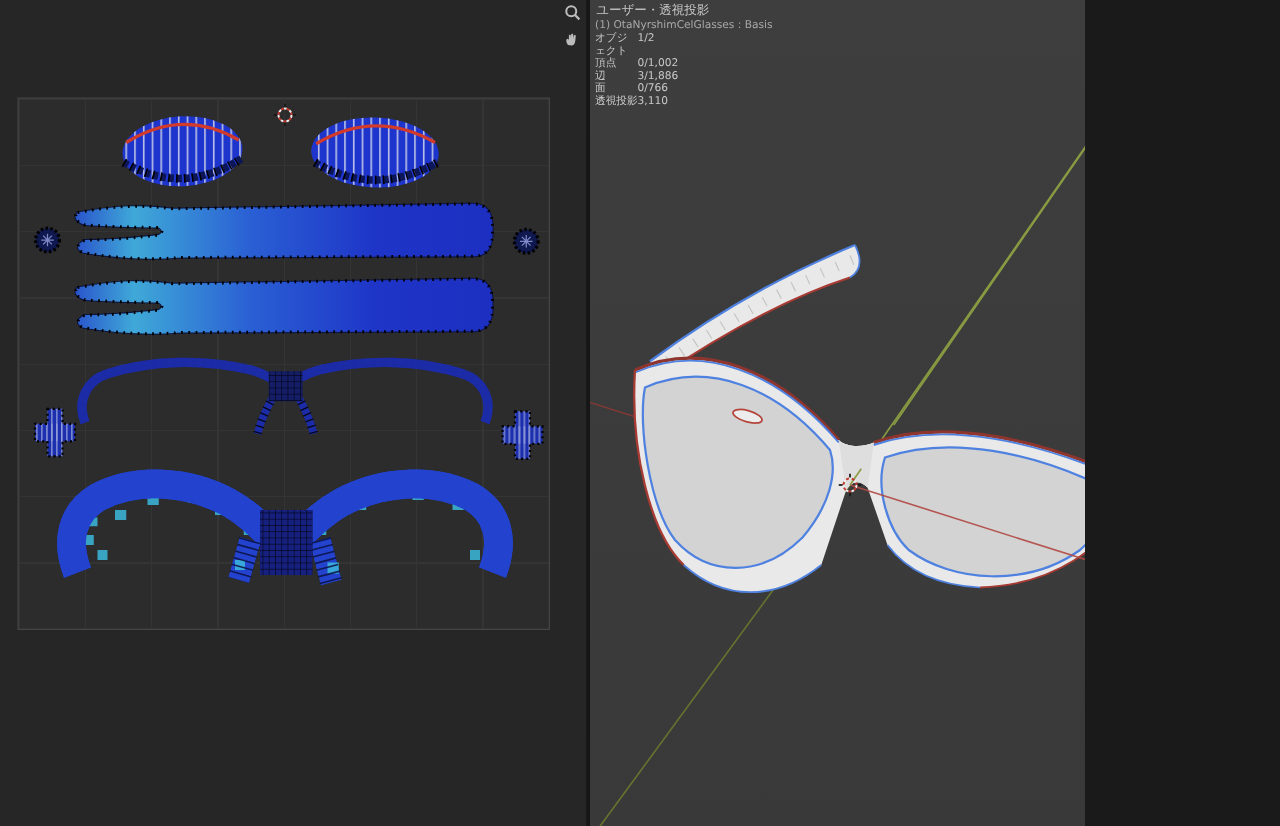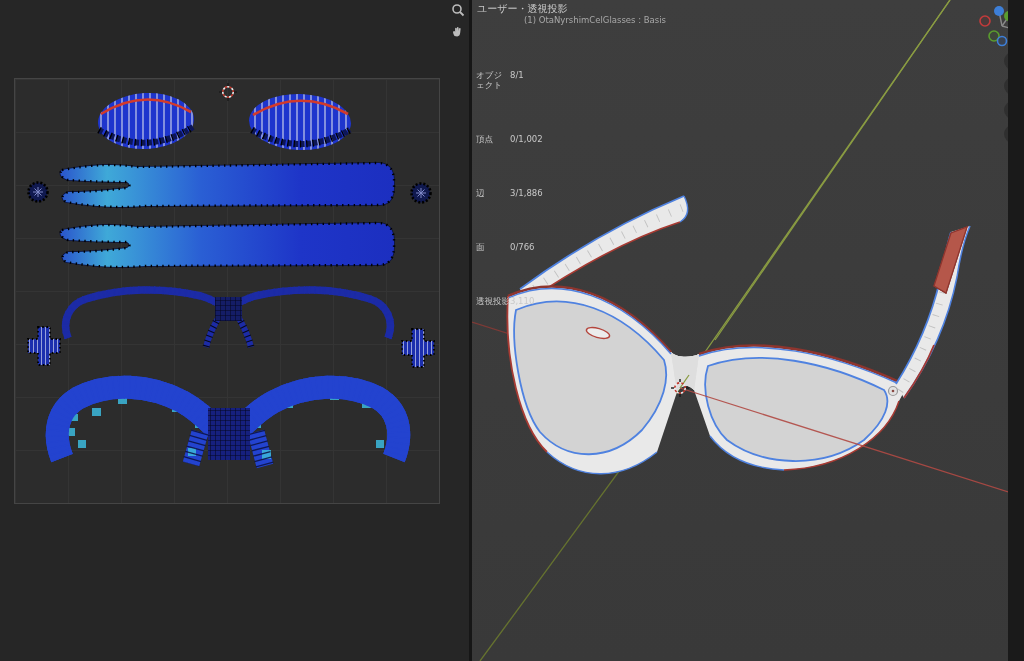--- a/index.html
+++ b/index.html
@@ -1,16 +1,16 @@
 <!DOCTYPE html>
 <html style="--uv-panel-bg: #262626; --uv-canvas-bg: #2c2c2c; --uv-canvas-border: #454545; --divider: #161616; --viewport-bg: #3c3c3c; --uv-blue: #1e35cd; --uv-blue-deep: #1b2cbe; --uv-cyan: #3cb9dd; --uv-navy: #1c2ba6; --uv-outline: #0a1040; --seam-red: #d23a2b; --edge-light: #dfe3f2; --axis-green: #8a9c42; --axis-green-dim: #66732f; --axis-red: #b14a44; --axis-red-dim: #7e3a36; --wire-blue: #4f82e0; --mesh-seam-red: #a83b33; --surface: #d3d3d3; --frame-white: #e9e9e9; --overlay-text: #c9c9c9; --overlay-text-dim: #a8a8a8;"><head>
 <meta charset="utf-8">
 <style>
   html,body{margin:0;padding:0;background:#1a1a1a;}
-  .stage{position:relative;width:1008px;height:661px;overflow:hidden;
+  .stage{position:relative;width:868px;height:661px;overflow:hidden;
          font-family:"DejaVu Sans","Liberation Sans",sans-serif;
          background:#262626;}
   
   .uv-panel{position:absolute;left:0;top:0;width:469px;height:661px;
             background:var(--uv-panel-bg,#262626);}
   .uv-canvas{position:absolute;left:15px;top:79px;width:424px;height:424px;
              background:var(--uv-canvas-bg,#2c2c2c);
              box-shadow:0 0 0 1px var(--uv-canvas-border,#454545);
              background-image:
                repeating-linear-gradient(to right,#343434 0 1px,transparent 1px 53px),
@@ -19,24 +19,24 @@
   
   .divider{position:absolute;left:469px;top:0;width:3px;height:661px;
            background:var(--divider,#161616);}
   
   .vp-panel{position:absolute;left:472px;top:0;width:552px;height:661px;
             background:linear-gradient(#3e3e3e,#393939);}
   .vp-svg{position:absolute;left:0;top:0;}
   .vp-header{position:absolute;left:5px;top:3px;color:var(--overlay-text,#c9c9c9);
              font-size:10px;line-height:12px;white-space:nowrap;}
   .vp-objinfo{position:absolute;left:4px;top:15px;color:var(--overlay-text-dim,#a8a8a8);
-              font-size:8.5px;white-space:nowrap;margin-left:48px;}
+              font-size:8.5px;white-space:nowrap;}
   .vp-stats{position:absolute;left:4px;top:26px;font-size:8.5px;line-height:10px;
             color:var(--overlay-text,#c4c4c4);}
-  .vp-stats .row{display:flex;margin-top:44px;}
+  .vp-stats .row{display:flex;}
   .vp-stats .lbl{width:34px;}
   .vp-stats .val{}
   
   .gizbtn{position:absolute;width:18px;height:18px;display:flex;align-items:center;
           justify-content:center;border-radius:50%;}
   .gizbtn.bg{background:rgba(30,30,30,.45);}
   .gizbtn svg{display:block;}
 </style>
 </head>
 <body>
@@ -310,21 +310,21 @@
         <circle cx="522" cy="36" r="5" fill="#3e463a" stroke="#5a9c2e" stroke-width="1.6"></circle>
         <circle cx="530" cy="41" r="4.5" fill="#3a4250" stroke="#3d7fd8" stroke-width="1.6"></circle>
       </g>
     </svg>
 
     <div class="vp-header">ユーザー・透視投影</div>
     <div class="vp-objinfo">(1) OtaNyrshimCelGlasses : Basis</div>
     <div class="vp-stats">
       <div class="row">
         <span class="lbl">オブジェクト</span>
-        <span class="val">8/1</span>
+        <span class="val">1/2</span>
       </div>
       <div class="row">
         <span class="lbl">頂点</span>
         <span class="val">0/1,002</span>
       </div>
       <div class="row">
         <span class="lbl">辺</span>
         <span class="val">3/1,886</span>
       </div>
       <div class="row">

